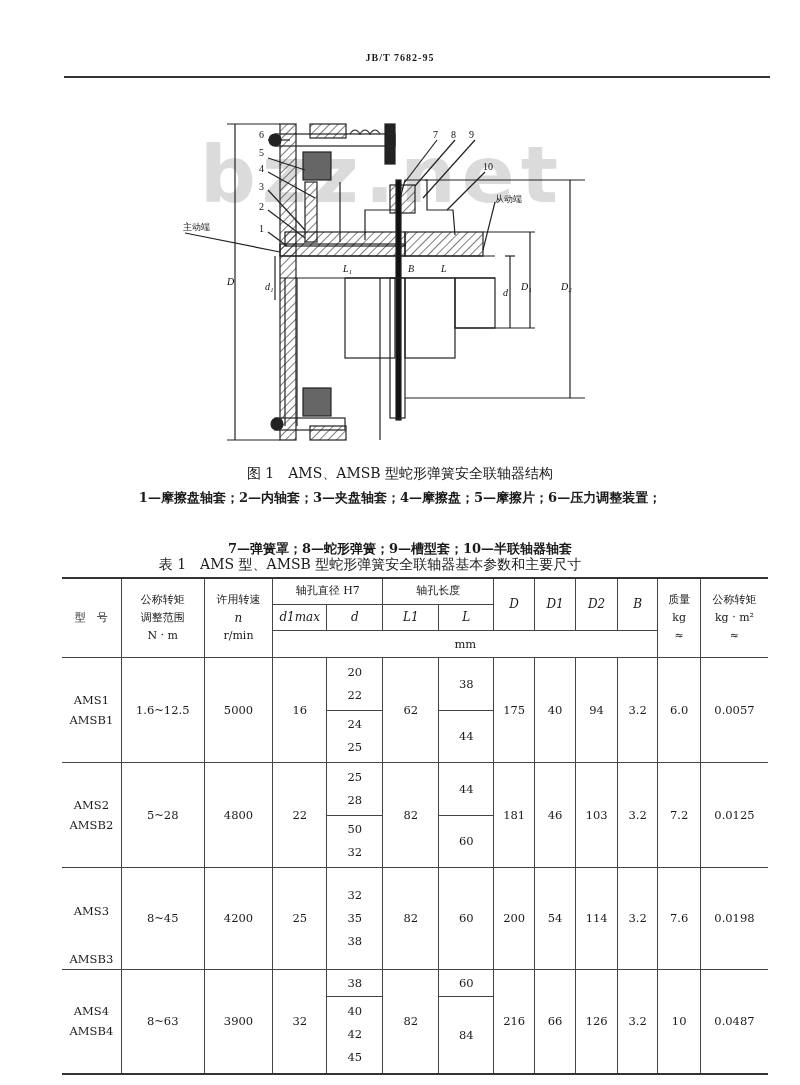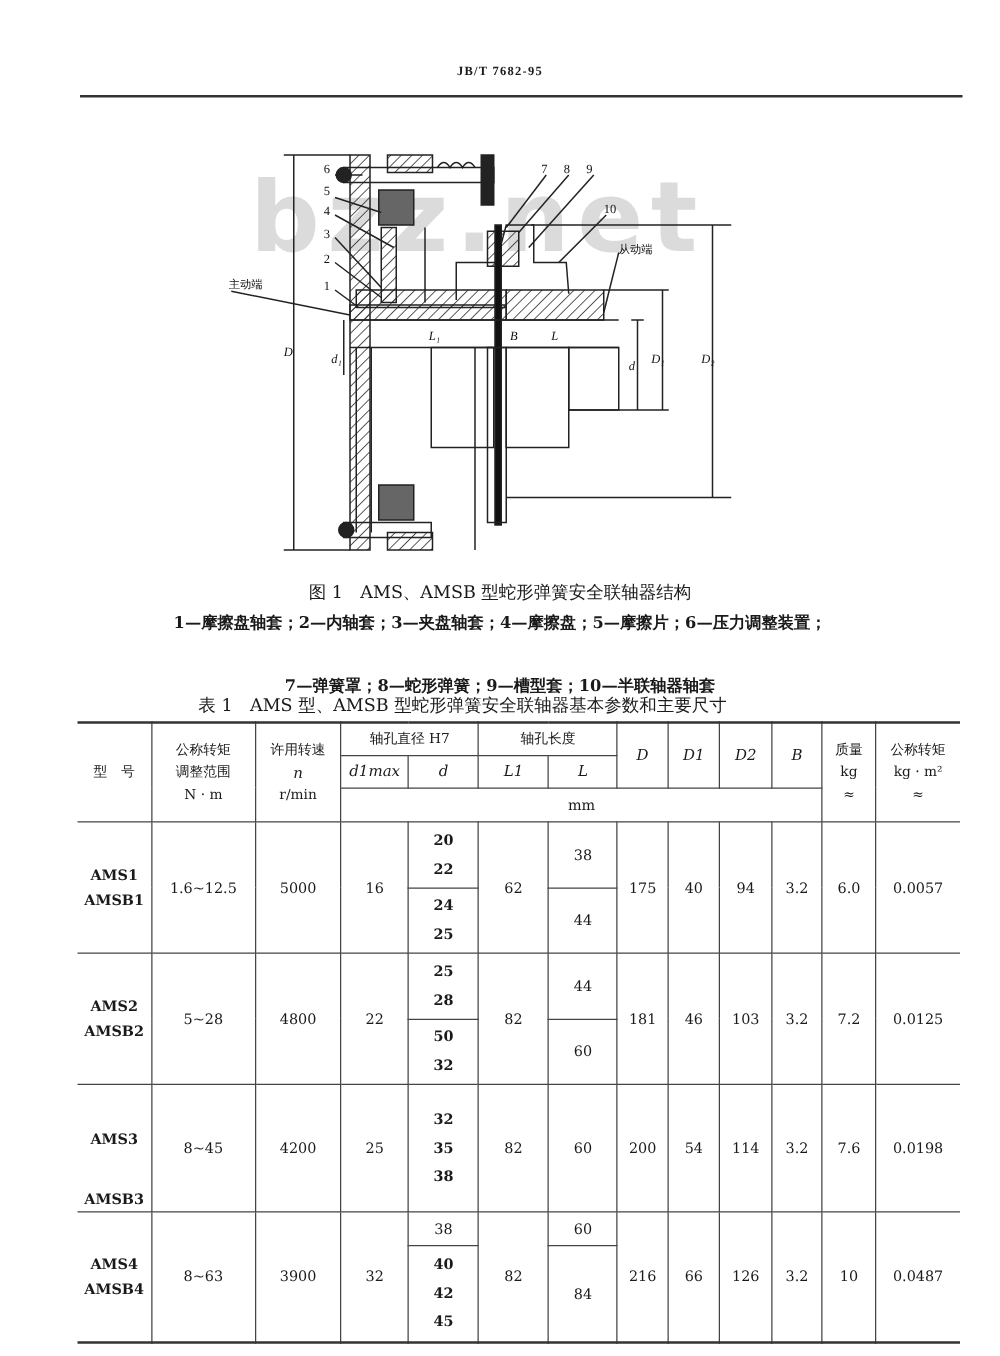--- a/index.html
+++ b/index.html
@@ -17,22 +17,22 @@
   .fig-legend.l2 { top:540px; }
   .table-title { position:absolute; top:556px; left:0; width:740px; text-align:center; font-size:14px; }
   table.spec { position:absolute; left:62px; top:577px; width:706px; border-collapse:collapse;
          font-size:11.5px; text-align:center; }
   table.spec td, table.spec th { border:1px solid #444; padding:0; font-weight:normal; vertical-align:middle; }
   table.spec { border-top:2px solid #333; border-bottom:2px solid #333; }
   table.spec tr > *:first-child { border-left:none; }
   table.spec tr > *:last-child { border-right:none; }
   .hdr { font-size:11px; line-height:18px; }
   .ital { font-style:italic; font-size:12px; }
-  .stack div { line-height:23px;font-weight:bold; }
-  .model div { line-height:20px;font-weight:bold; }
+  .stack div { line-height:23px; }
+  .model div { line-height:20px; }
   .model3 div:first-child { margin-bottom:28px;margin-top:33px; }
 </style>
 </head>
 <body>
 
 <div class="header-code">JB/T 7682-95</div>
 <div class="header-rule"></div>
 <div class="watermark">bzz.net</div>
 
 <svg class="figure" viewBox="0 0 440 345" xmlns="http://www.w3.org/2000/svg">

